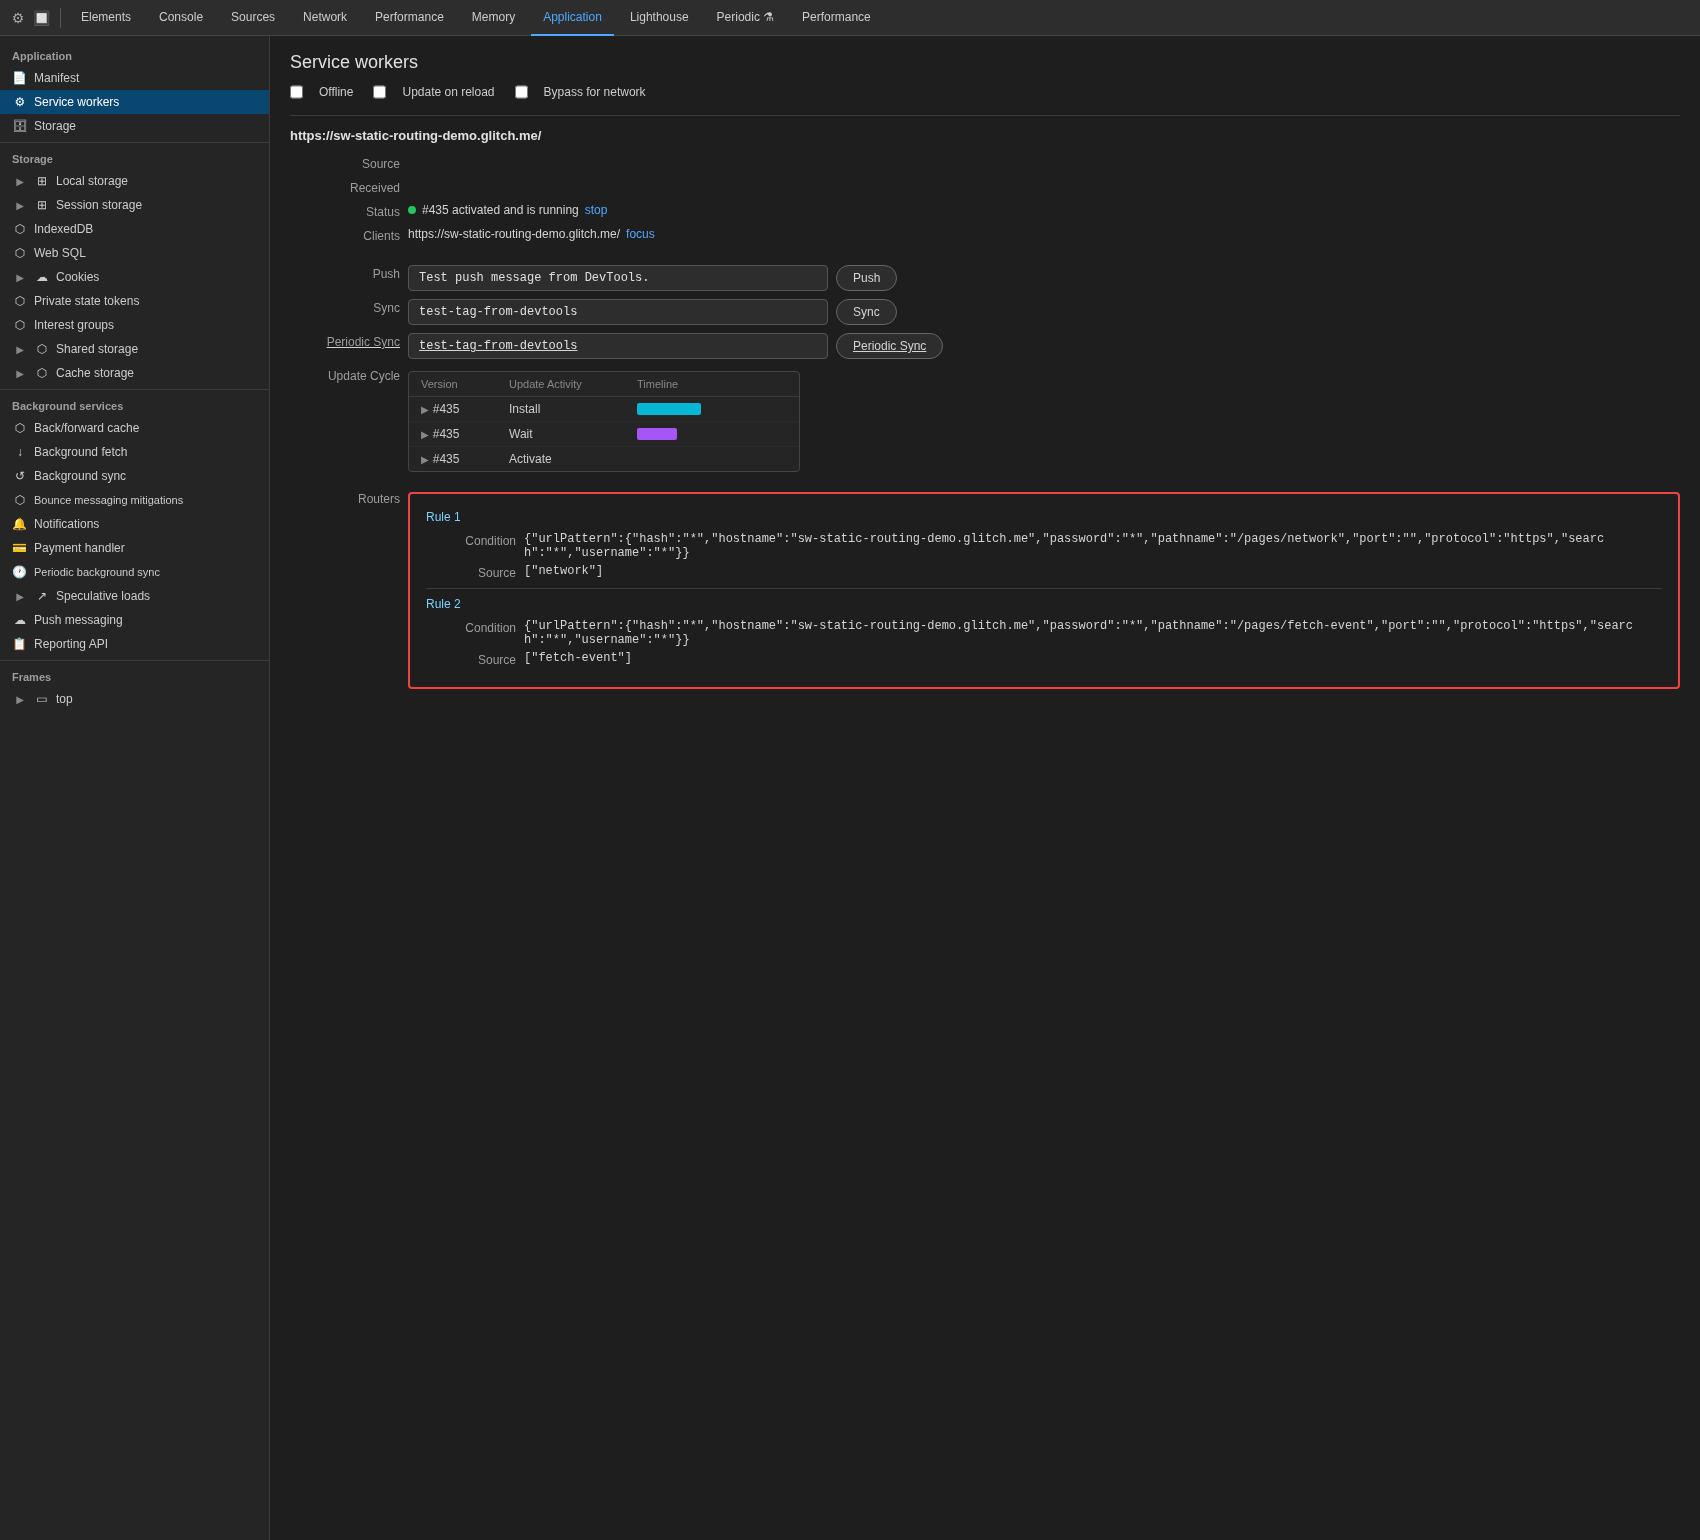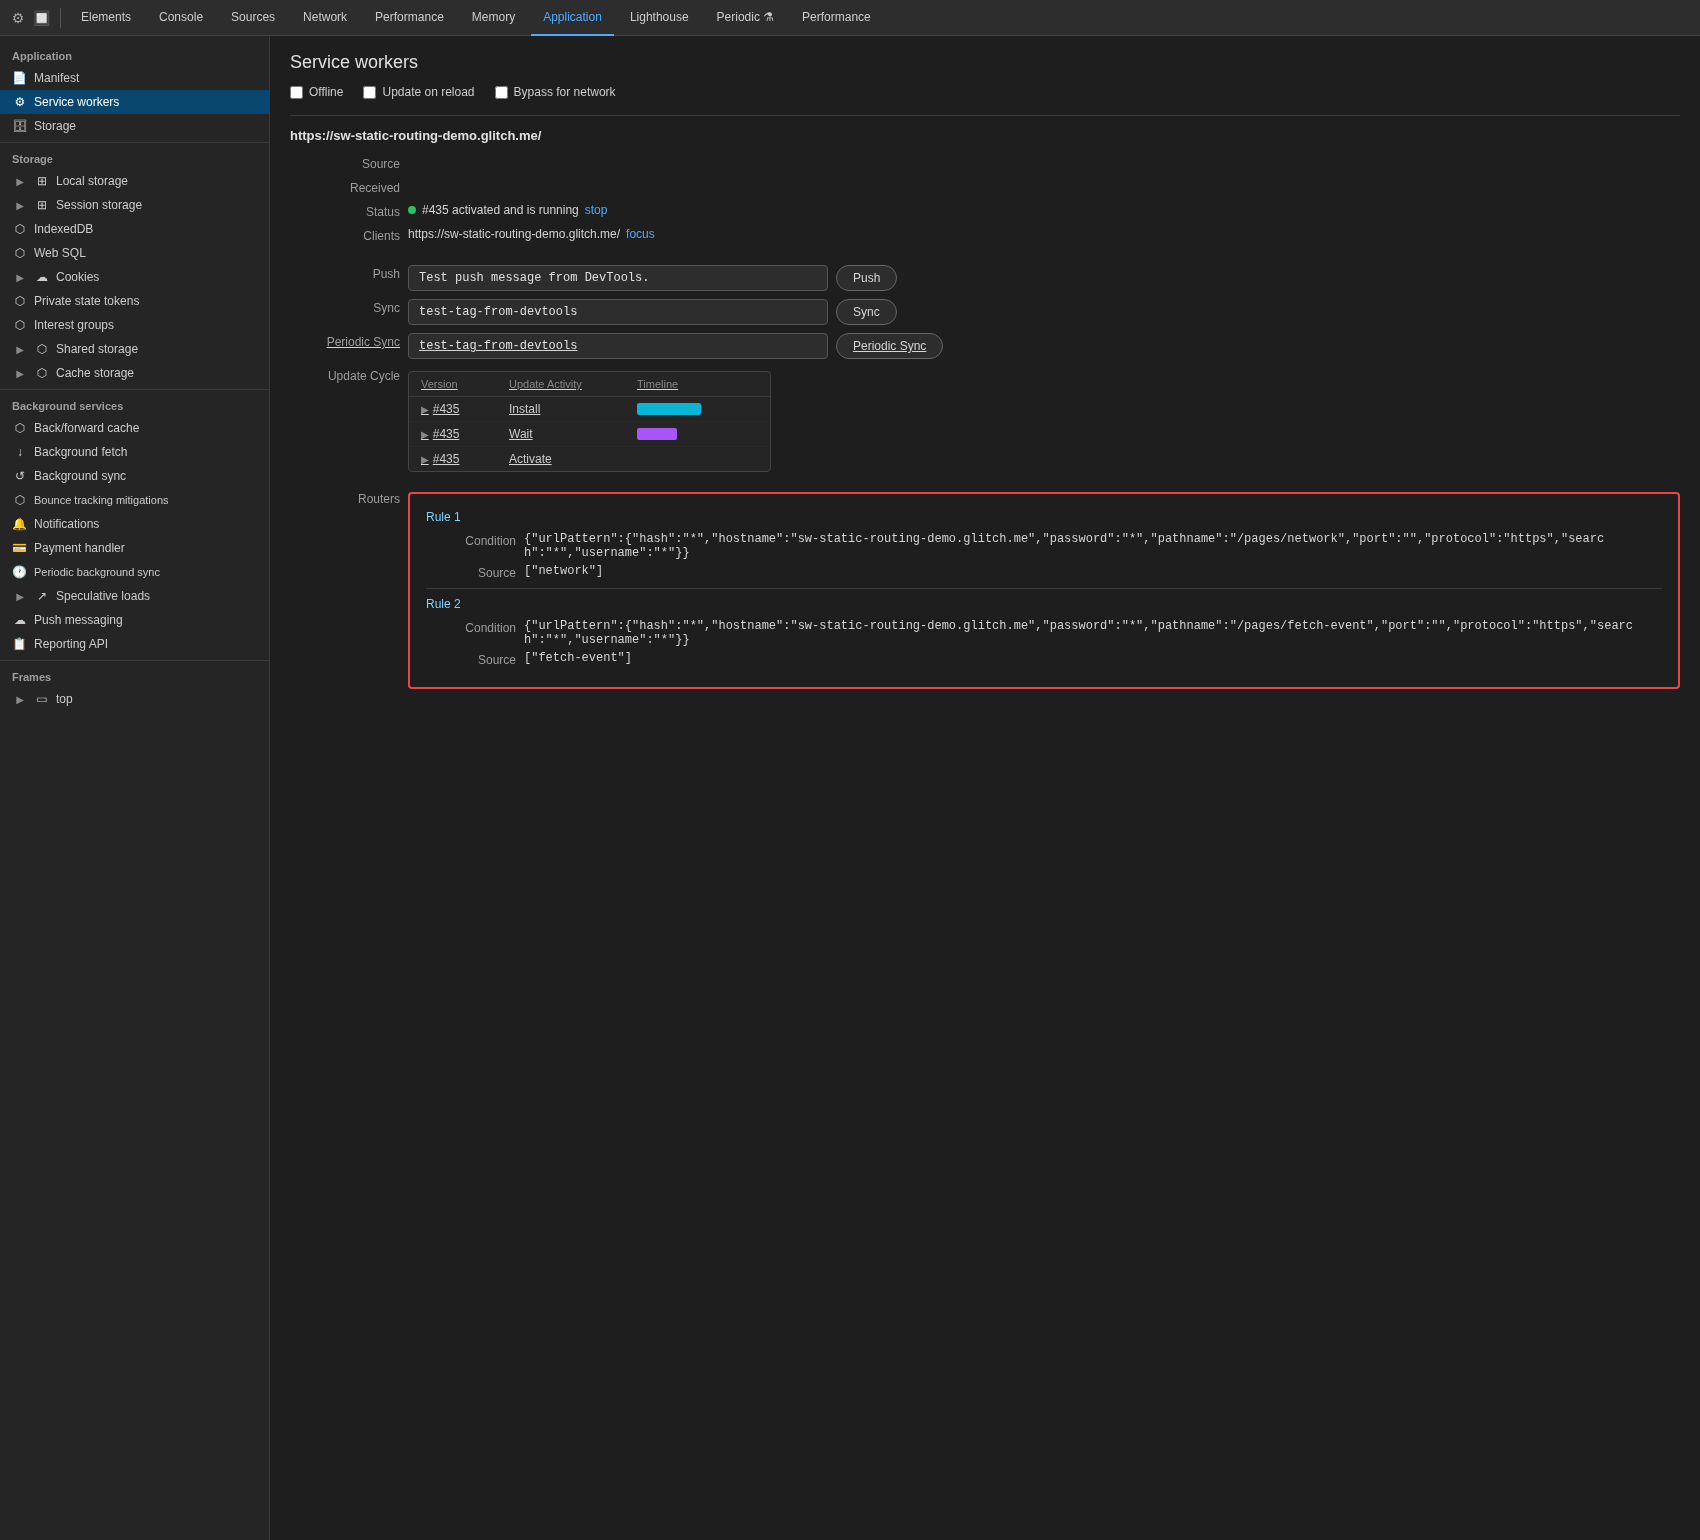--- a/index.html
+++ b/index.html
@@ -103,22 +103,21 @@
     }
 
     .checkboxes-row {
       display: flex;
       gap: 20px;
       margin-bottom: 16px;
       align-items: center;
     }
     .checkbox-label {
       display: flex;
-      align-items: center;
-      gap: 6px;
+      gap: 16px;
       font-size: 12px;
       color: #ccc;
       cursor: pointer;
     }
     .checkbox-label input[type="checkbox"] {
       accent-color: #4da8ff;
     }
 
     .url-section {
       font-weight: 700;
@@ -180,24 +179,23 @@
       cursor: pointer;
       white-space: nowrap;
     }
 
     
     .update-cycle-popup {
       background: #252526;
       border: 1px solid #444;
       border-radius: 4px;
       padding: 0;
-      width: 363px;
+      width: 392px;
       margin-top: 4px;
       overflow: hidden;
-      text-decoration: underline;
     }
     .update-cycle-header {
       display: grid;
       grid-template-columns: 80px 120px 1fr;
       padding: 6px 12px;
       font-size: 11px;
       color: #888;
       border-bottom: 1px solid #3a3a3a;
       gap: 8px;
     }
@@ -384,21 +382,21 @@
     <div class="sidebar-item">
       <span class="icon">↓</span>
       <span>Background fetch</span>
     </div>
     <div class="sidebar-item">
       <span class="icon">↺</span>
       <span>Background sync</span>
     </div>
     <div class="sidebar-item">
       <span class="icon">⬡</span>
-      <span style="font-size:11px;">Bounce tracking mitigations</span>
+      <span style="font-size:11px;">Bounce messaging mitigations</span>
     </div>
     <div class="sidebar-item">
       <span class="icon">🔔</span>
       <span>Notifications</span>
     </div>
     <div class="sidebar-item">
       <span class="icon">💳</span>
       <span>Payment handler</span>
     </div>
     <div class="sidebar-item">

